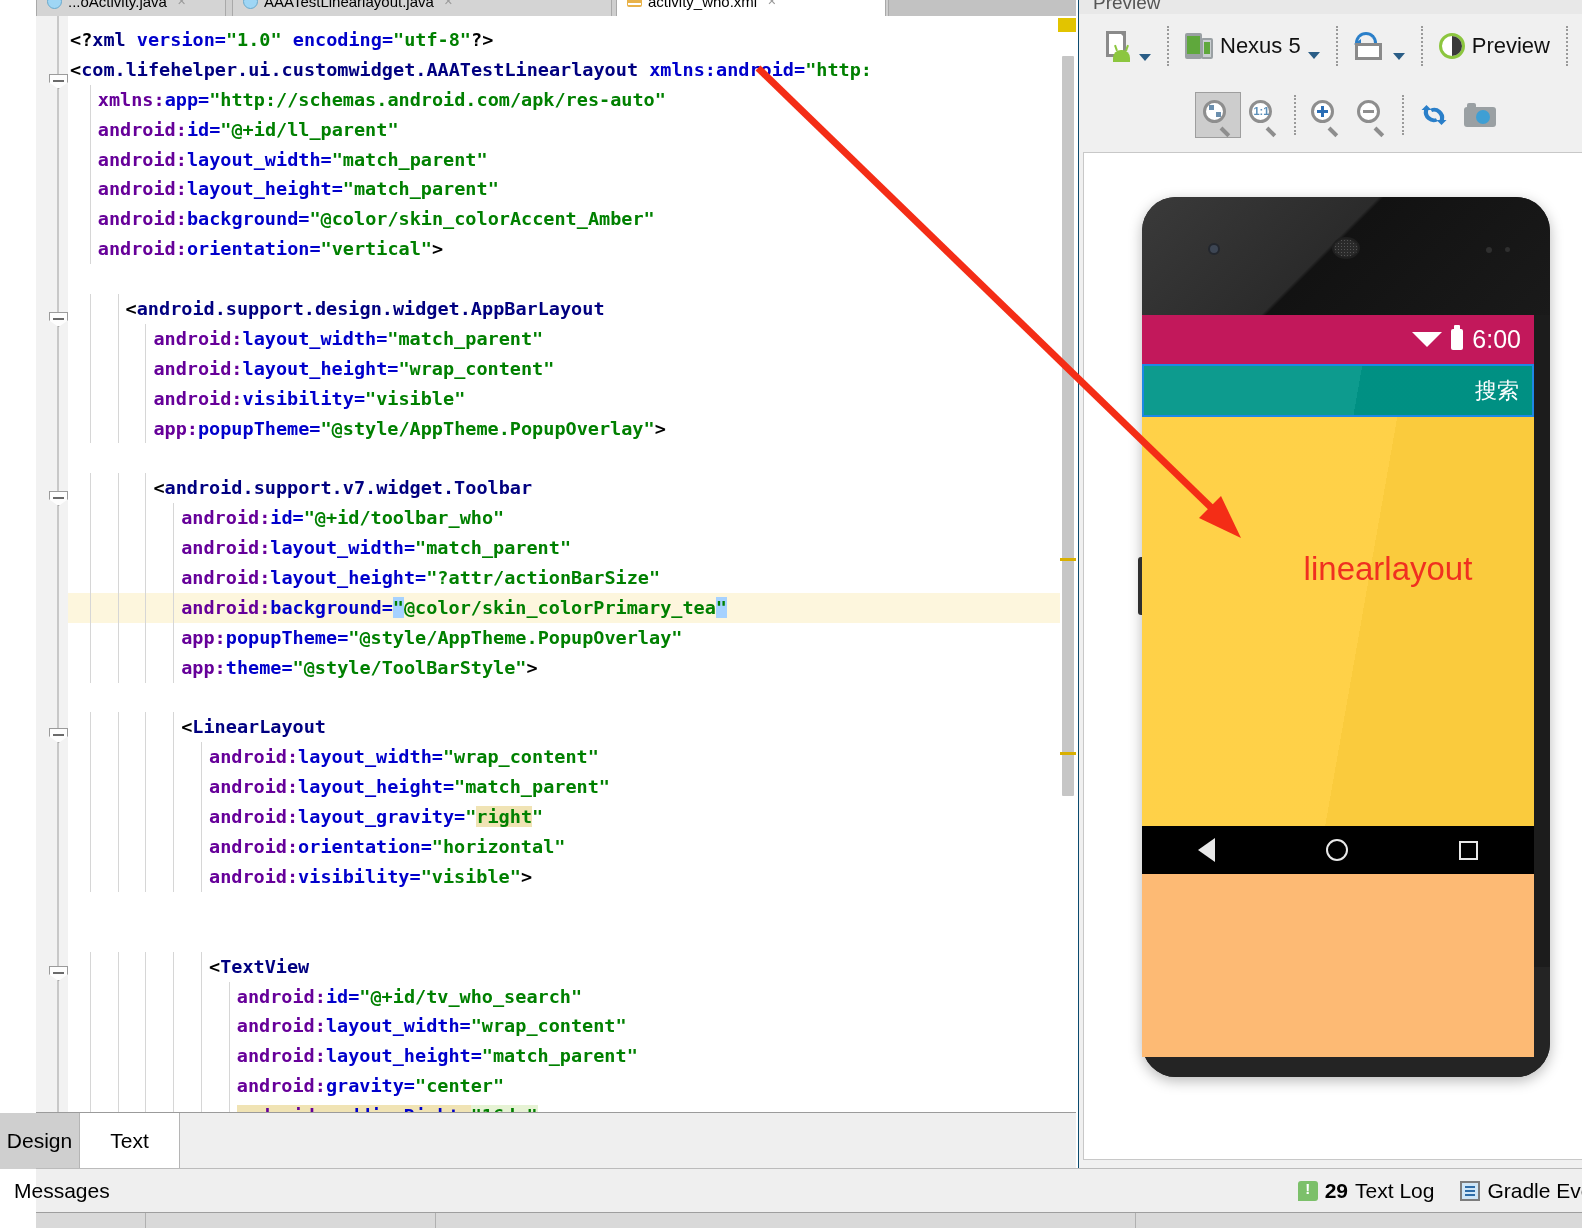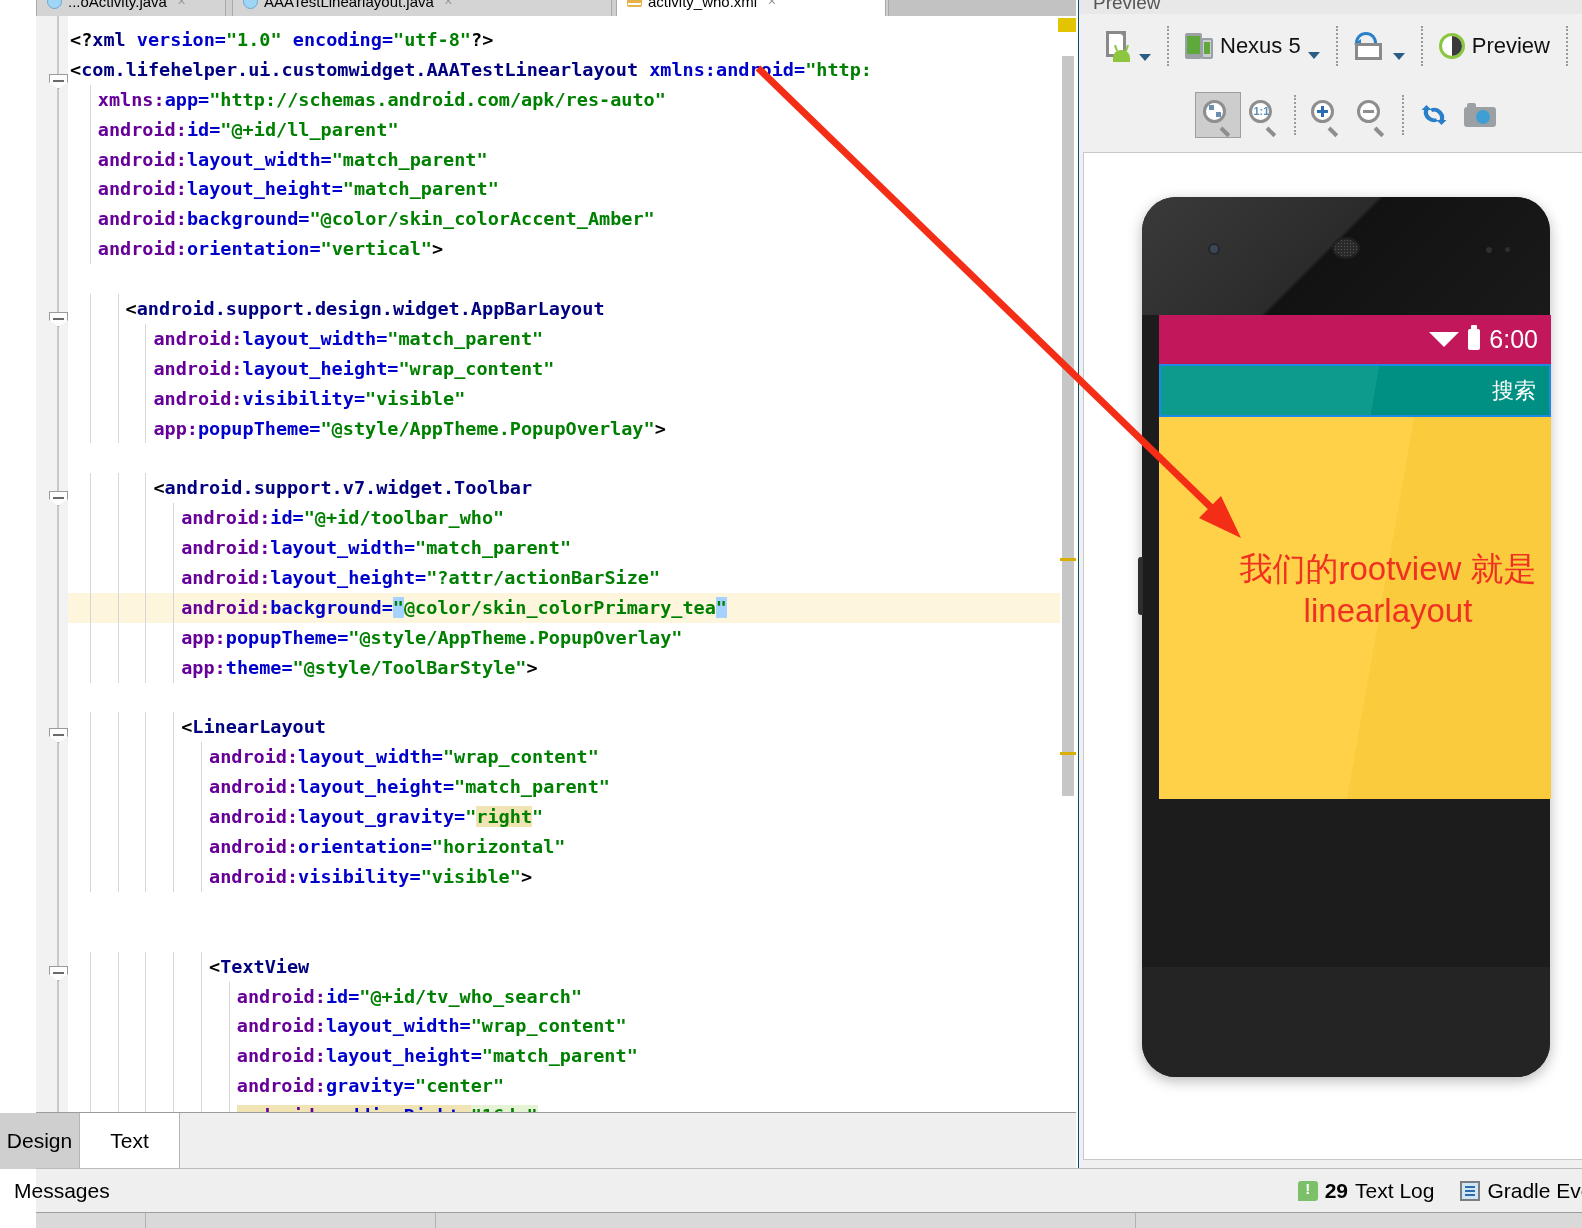--- a/index.html
+++ b/index.html
@@ -211,22 +211,22 @@
   }
   .phone .cam{position:absolute;left:66px;top:46px;width:12px;height:12px;border-radius:50%;background:#3d4654;border:2px solid #23272e;}
   .phone .spk{position:absolute;left:190px;top:40px;width:28px;height:22px;border-radius:50%;background:#2a2a2a;
     background-image:radial-gradient(#555 1px, transparent 1px); background-size:3px 3px; border:2px solid #1f1f1f;}
   .phone .sens{position:absolute;right:58px;top:50px;width:6px;height:6px;border-radius:50%;background:#2f2f2f;}
   .phone .sens2{position:absolute;right:40px;top:50px;width:5px;height:5px;border-radius:50%;background:#2f2f2f;}
   .phone .chin{position:absolute;left:0;bottom:0;right:0;height:110px;background:#242424;border-radius:0 0 34px 34px;}
   .phone .sidebtn{position:absolute;left:-4px;top:360px;width:5px;height:58px;background:#2e2e2e;border-radius:3px 0 0 3px;}
 
   .screen{
-    position:absolute; left:17px; top:118px; width:392px; height:484px;
-    background:#ffffff; overflow:hidden;
+    position:absolute; left:0; top:118px; width:392px; height:742px;
+    background:#fdba74; overflow:hidden;
   }
   .sys-status{
     height:49px; background:#c2185b; display:flex; align-items:center; justify-content:flex-end;
     padding-right:13px; gap:9px;
   }
   .wifi-ic{width:0;height:0;border-left:15px solid transparent;border-right:15px solid transparent;border-top:15px solid #fff;}
   .bat-ic{width:12px;height:21px;background:#fff;border-radius:2px;position:relative;}
   .bat-ic::before{content:"";position:absolute;left:3px;top:-4px;width:6px;height:4px;background:#fff;border-radius:1px 1px 0 0;}
   .clock{color:#fff;font-size:25px;font-family:"Liberation Sans",sans-serif;}
   .appbar{
@@ -429,21 +429,20 @@
       </div>
     </div>
   </div>
 
   <svg class="arrow-svg">
     <line x1="722" y1="68" x2="1188" y2="520" stroke="#f42d16" stroke-width="7"></line>
     <polygon points="1205,538 1163,518 1185,496" fill="#f42d16"></polygon>
   </svg>
 
   <div class="annot">
-    <div>我们的rootview 就是</div>
     <div>linearlayout</div>
   </div>
 
   <div class="status">
     <span class="messages">Messages</span>
     <span class="right">
       <span class="stgroup">
         <span class="sticon-green"></span>
         <span style="font-weight:bold">29</span>
         <span>Text Log</span>

